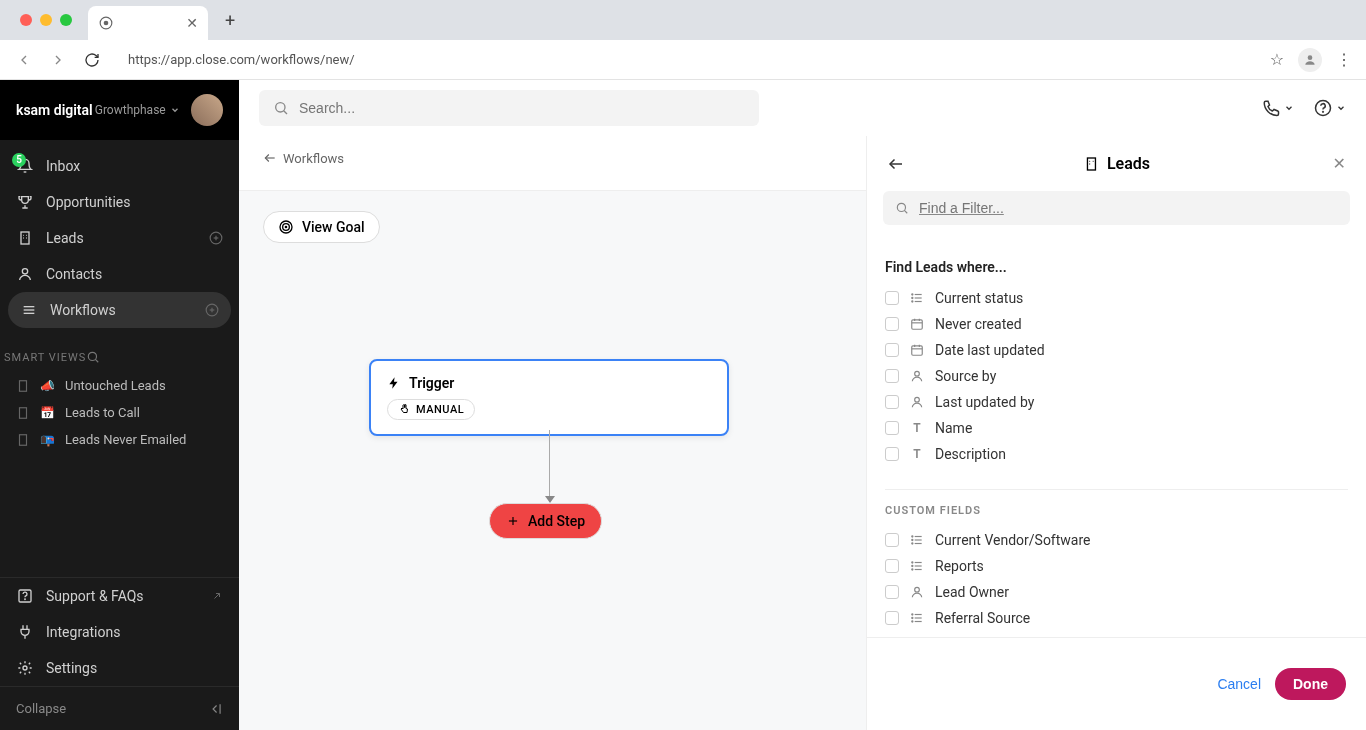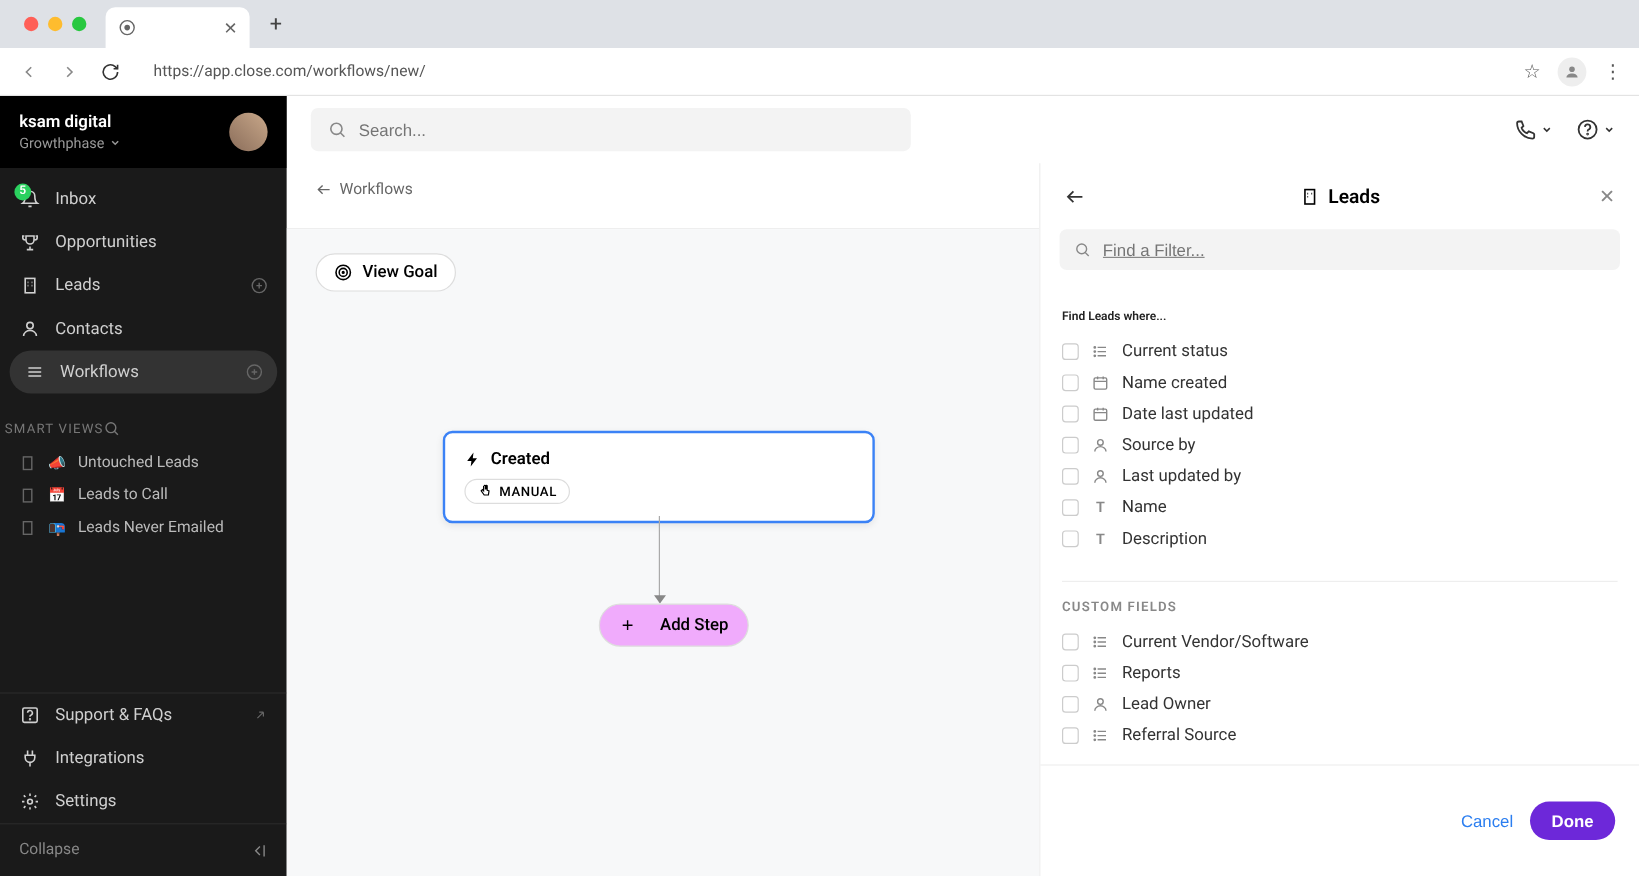--- a/index.html
+++ b/index.html
@@ -21,21 +21,21 @@
 .nav-btn { color: #888; width: 20px; height: 20px; display: flex; align-items: center; justify-content: center; }
 .nav-btn.enabled { color: #333; }
 .url-field { flex: 1; padding: 6px 12px; font-size: 13px; color: #555; }
 .ext-icons { display: flex; gap: 14px; align-items: center; color: #555; }
 .avatar-circle { width: 24px; height: 24px; border-radius: 50%; background: #eee; display:flex; align-items:center; justify-content:center; }
 
 
 .app { display: flex; height: 650px; }
 .sidebar { width: 239px; background: #1a1a1a; color: #c8c8c8; display: flex; flex-direction: column; font-size: 14px; }
 .org-header { background: #000; padding: 14px 16px; display: flex; align-items: center; justify-content: space-between; }
-.org-info { display: flex; flex-direction: column; gap: 2px; }
+.org-info { display: flex; flex-direction: row; gap: 2px; }
 .org-name { color: #fff; font-weight: 600; font-size: 14px; }
 .org-sub { color: #999; font-size: 12px; display: flex; align-items: center; gap: 4px; }
 .user-avatar { width: 32px; height: 32px; border-radius: 50%; background: linear-gradient(45deg,#8a6d5a,#c9a88a); }
 .nav-section { padding: 8px 0; }
 .nav-item { display: flex; align-items: center; gap: 12px; padding: 9px 16px; color: #d0d0d0; position: relative; }
 .nav-item.active { background: #333; border-radius: 20px; margin: 0 8px; padding: 9px 12px; }
 .nav-item .icon-slot { width: 18px; height: 18px; display: flex; align-items: center; justify-content: center; position: relative; }
 .badge { position: absolute; top: -4px; left: -4px; background: #2bd15f; color: #fff; font-size: 10px; font-weight: 600; border-radius: 8px; padding: 0 4px; min-width: 14px; text-align: center; line-height: 14px; }
 .nav-plus { margin-left: auto; color: #666; }
 .section-label { font-size: 11px; letter-spacing: 1px; color: #777; padding: 14px 4px 8px; display: flex; align-items: center; }
@@ -56,40 +56,40 @@
 .back-link { display: inline-flex; align-items: center; gap: 6px; color: #666; font-size: 13px; margin-bottom: 6px; }
 .page-title { font-size: 24px; font-weight: 700; color: #222; }
 
 .canvas { flex: 1; background: #f7f8f9; position: relative; overflow: hidden; }
 .view-goal-chip { position: absolute; top: 20px; left: 24px; background: #fff; border: 1px solid #ddd; border-radius: 20px; padding: 7px 14px; display: flex; align-items: center; gap: 8px; font-size: 14px; font-weight: 500; }
 .trigger-card { position: absolute; top: 168px; left: 130px; width: 360px; background: #fff; border: 2px solid #3b82f6; border-radius: 8px; padding: 14px 16px; box-shadow: 0 2px 6px rgba(0,0,0,0.08); }
 .trigger-title { display: flex; align-items: center; gap: 8px; font-weight: 600; font-size: 14px; margin-bottom: 8px; }
 .trigger-mode { display: inline-flex; align-items: center; gap: 6px; border: 1px solid #ddd; border-radius: 12px; padding: 3px 10px; font-size: 11px; font-weight: 500; letter-spacing: 0.5px; }
 .connector { position: absolute; top: 239px; left: 310px; width: 1px; height: 72px; background: #aaa; }
 .arrow-head { position: absolute; top: 305px; left: 306px; width: 0; height: 0; border-left: 5px solid transparent; border-right: 5px solid transparent; border-top: 7px solid #888; }
-.add-step-chip { position: absolute; top: 312px; left: 260px; background: #f0abfc; border: 1px solid #ddd; border-radius: 20px; padding: 9px 16px; display: flex; align-items: center; gap: 20px; font-size: 14px; font-weight: 500; }
+.add-step-chip { position: absolute; top: 312px; left: 250px; background: #ef4444; border: 1px solid #ddd; border-radius: 20px; padding: 9px 16px; display: flex; align-items: center; gap: 8px; font-size: 14px; font-weight: 500; }
 
 
 .right-panel { width: 500px; background: #fff; border-left: 1px solid #eee; display: flex; flex-direction: column; }
 .panel-header { display: flex; align-items: center; justify-content: space-between; padding: 18px 20px; }
 .panel-back { color: #333; }
 .panel-title { display: flex; align-items: center; gap: 8px; font-size: 16px; font-weight: 600; position: absolute; left: 50%; transform: translateX(-50%); }
 .panel-close { color: #888; }
 .filter-search { margin: 0 16px 12px; background: #f3f3f3; border-radius: 6px; padding: 9px 12px; display: flex; align-items: center; gap: 10px; color: #888; text-decoration: underline; }
 .filter-search input { border: none; background: transparent; outline: none; font-size: 14px; flex: 1; }
 .panel-body { flex: 1; overflow-y: auto; padding: 0 18px; }
-.find-head { font-weight: 600; font-size: 10px; color: #222; padding: 22px 0 10px; }
+.find-head { font-weight: 600; font-size: 14px; color: #222; padding: 22px 0 10px; }
 .filter-row { display: flex; align-items: center; gap: 10px; padding: 5px 0; font-size: 14px; color: #333; }
 .chk { width: 14px; height: 14px; border: 1.5px solid #ccc; border-radius: 3px; }
 .ftype-icon { width: 16px; height: 16px; color: #888; display: flex; align-items: center; justify-content: center; }
 .panel-sep { border-top: 1px solid #eee; margin: 22px 0 14px; }
 .custom-label { font-size: 11px; letter-spacing: 1px; color: #888; font-weight: 600; margin-bottom: 10px; }
 .panel-footer { border-top: 1px solid #eee; padding: 30px 20px; display: flex; justify-content: flex-end; gap: 14px; align-items: center; }
 .btn-cancel { color: #2b7ef0; font-size: 14px; font-weight: 500; background: none; border: none; }
-.btn-done { background: #6d28d9; color: #fff; border: none; border-radius: 20px; padding: 8px 18px; font-size: 14px; font-weight: 600; }
+.btn-done { background: #be185d; color: #fff; border: none; border-radius: 20px; padding: 8px 18px; font-size: 14px; font-weight: 600; }
 
 svg { display: block; }
 </style>
 </head>
 <body>
 
 <div class="browser-chrome">
   <div class="tab-bar">
     <div class="traffic-lights">
       <div class="traffic-light tl-red"></div>
@@ -349,21 +349,21 @@
                 <circle cx="12" cy="12" r="1" fill="currentColor"></circle>
               </svg>
             <span>View Goal</span>
           </div>
 
           <div class="trigger-card">
             <div class="trigger-title">
               <svg width="14" height="14" viewBox="0 0 24 24" fill="currentColor">
                   <path d="M13 2L4 14h6l-1 8 9-12h-6l1-8z"></path>
                 </svg>
-              <span>Created</span>
+              <span>Trigger</span>
             </div>
             <div class="trigger-mode">
               <svg width="12" height="12" viewBox="0 0 24 24" fill="none" stroke="currentColor" stroke-width="2">
                   <path d="M10 4v8l-2-2-2 2 5 7h7l1-7-3-1V4a1 1 0 0 0-2 0v5h-1V4a1 1 0 0 0-2 0"></path>
                 </svg>
               <span>MANUAL</span>
             </div>
           </div>
 
           <div class="connector"></div>
@@ -425,21 +425,21 @@
               <div class="filter-row">
                 <span class="chk"></span>
                 <span class="ftype-icon">
                   <svg width="14" height="14" viewBox="0 0 24 24" fill="none" stroke="currentColor" stroke-width="2">
                     <rect x="3" y="5" width="18" height="16" rx="2"></rect>
                     <line x1="3" y1="10" x2="21" y2="10"></line>
                     <line x1="8" y1="3" x2="8" y2="7"></line>
                     <line x1="16" y1="3" x2="16" y2="7"></line>
                   </svg>
                 </span>
-                <span>Name created</span>
+                <span>Never created</span>
               </div>
               <div class="filter-row">
                 <span class="chk"></span>
                 <span class="ftype-icon">
                   <svg width="14" height="14" viewBox="0 0 24 24" fill="none" stroke="currentColor" stroke-width="2">
                     <rect x="3" y="5" width="18" height="16" rx="2"></rect>
                     <line x1="3" y1="10" x2="21" y2="10"></line>
                     <line x1="8" y1="3" x2="8" y2="7"></line>
                     <line x1="16" y1="3" x2="16" y2="7"></line>
                   </svg>

